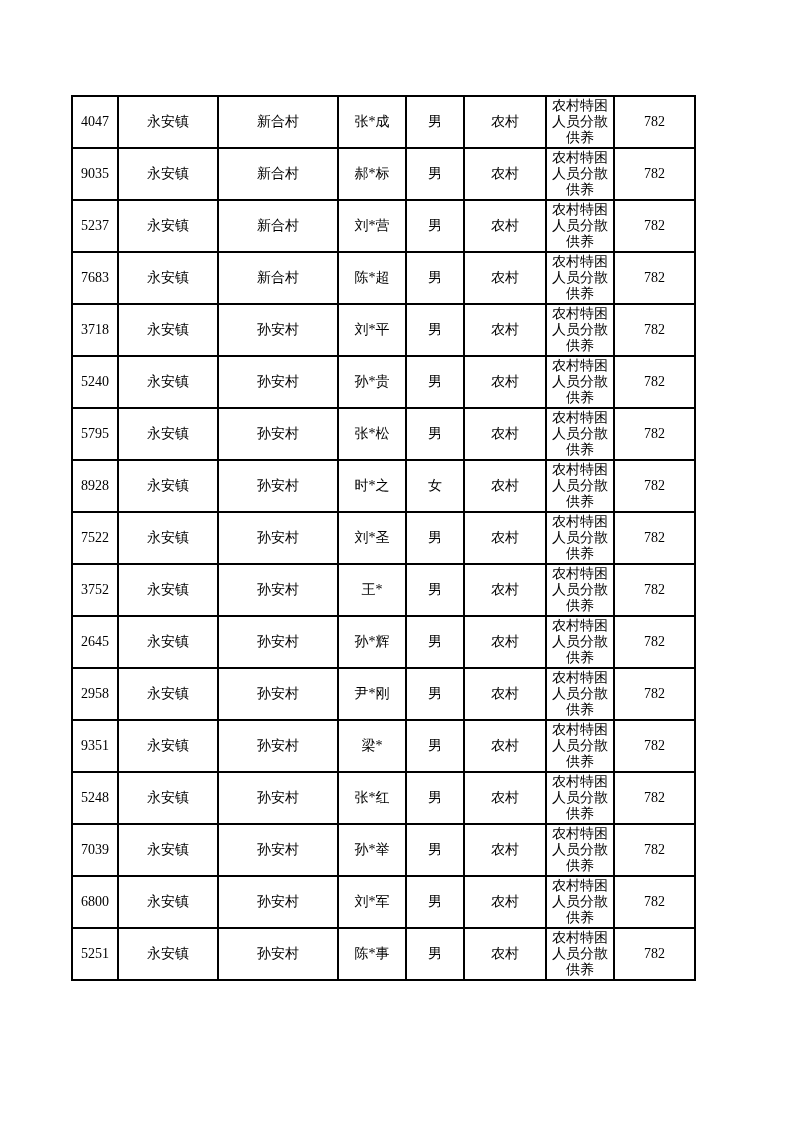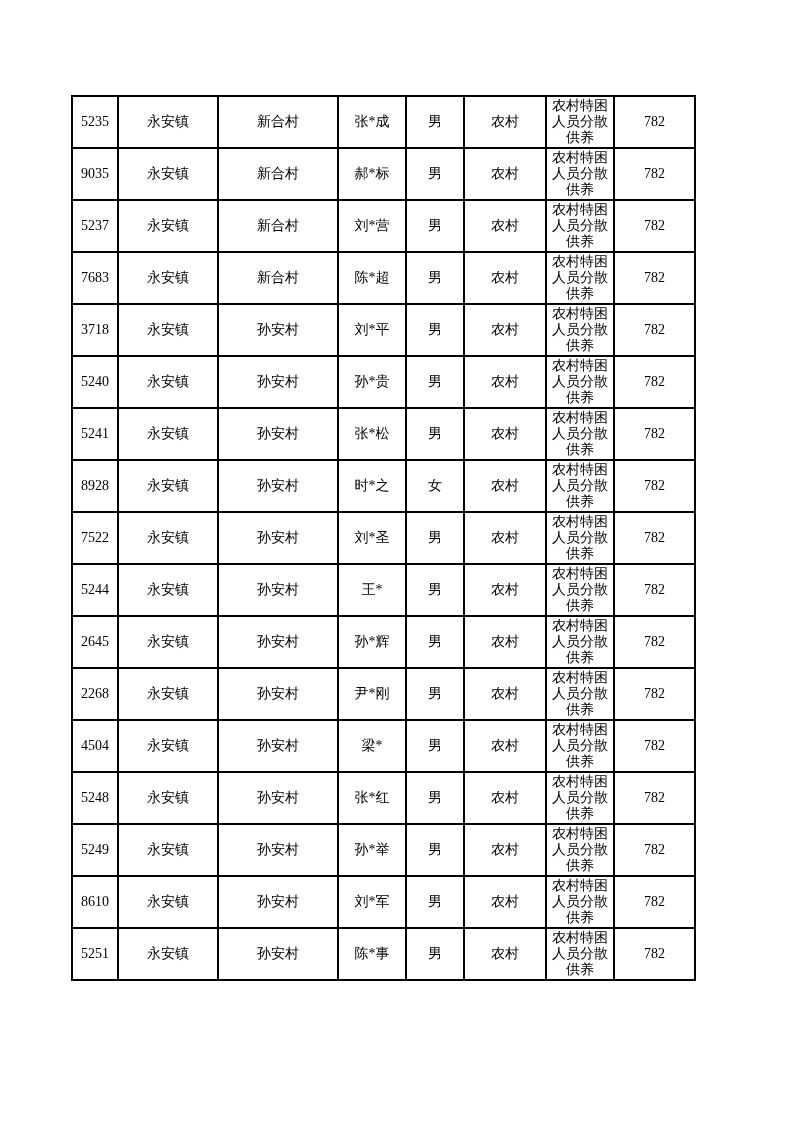--- a/index.html
+++ b/index.html
@@ -56,21 +56,21 @@
       <col class="c-town">
       <col class="c-village">
       <col class="c-name">
       <col class="c-gender">
       <col class="c-res">
       <col class="c-cat">
       <col class="c-amt">
     </colgroup>
     <tbody>
         <tr>
-    <td>5235</td>
+    <td>4047</td>
     <td>永安镇</td>
     <td>新合村</td>
     <td>张*成</td>
     <td>男</td>
     <td>农村</td>
     <td>农村特困人员分散供养</td>
     <td>782</td>
   </tr>
         <tr>
     <td>9035</td>
@@ -116,21 +116,21 @@
     <td>5240</td>
     <td>永安镇</td>
     <td>孙安村</td>
     <td>孙*贵</td>
     <td>男</td>
     <td>农村</td>
     <td>农村特困人员分散供养</td>
     <td>782</td>
   </tr>
         <tr>
-    <td>5241</td>
+    <td>5795</td>
     <td>永安镇</td>
     <td>孙安村</td>
     <td>张*松</td>
     <td>男</td>
     <td>农村</td>
     <td>农村特困人员分散供养</td>
     <td>782</td>
   </tr>
         <tr>
     <td>8928</td>
@@ -146,81 +146,81 @@
     <td>7522</td>
     <td>永安镇</td>
     <td>孙安村</td>
     <td>刘*圣</td>
     <td>男</td>
     <td>农村</td>
     <td>农村特困人员分散供养</td>
     <td>782</td>
   </tr>
         <tr>
-    <td>5244</td>
+    <td>3752</td>
     <td>永安镇</td>
     <td>孙安村</td>
     <td>王*</td>
     <td>男</td>
     <td>农村</td>
     <td>农村特困人员分散供养</td>
     <td>782</td>
   </tr>
         <tr>
     <td>2645</td>
     <td>永安镇</td>
     <td>孙安村</td>
     <td>孙*辉</td>
     <td>男</td>
     <td>农村</td>
     <td>农村特困人员分散供养</td>
     <td>782</td>
   </tr>
         <tr>
-    <td>2268</td>
+    <td>2958</td>
     <td>永安镇</td>
     <td>孙安村</td>
     <td>尹*刚</td>
     <td>男</td>
     <td>农村</td>
     <td>农村特困人员分散供养</td>
     <td>782</td>
   </tr>
         <tr>
-    <td>4504</td>
+    <td>9351</td>
     <td>永安镇</td>
     <td>孙安村</td>
     <td>梁*</td>
     <td>男</td>
     <td>农村</td>
     <td>农村特困人员分散供养</td>
     <td>782</td>
   </tr>
         <tr>
     <td>5248</td>
     <td>永安镇</td>
     <td>孙安村</td>
     <td>张*红</td>
     <td>男</td>
     <td>农村</td>
     <td>农村特困人员分散供养</td>
     <td>782</td>
   </tr>
         <tr>
-    <td>5249</td>
+    <td>7039</td>
     <td>永安镇</td>
     <td>孙安村</td>
     <td>孙*举</td>
     <td>男</td>
     <td>农村</td>
     <td>农村特困人员分散供养</td>
     <td>782</td>
   </tr>
         <tr>
-    <td>8610</td>
+    <td>6800</td>
     <td>永安镇</td>
     <td>孙安村</td>
     <td>刘*军</td>
     <td>男</td>
     <td>农村</td>
     <td>农村特困人员分散供养</td>
     <td>782</td>
   </tr>
         <tr>
     <td>5251</td>

